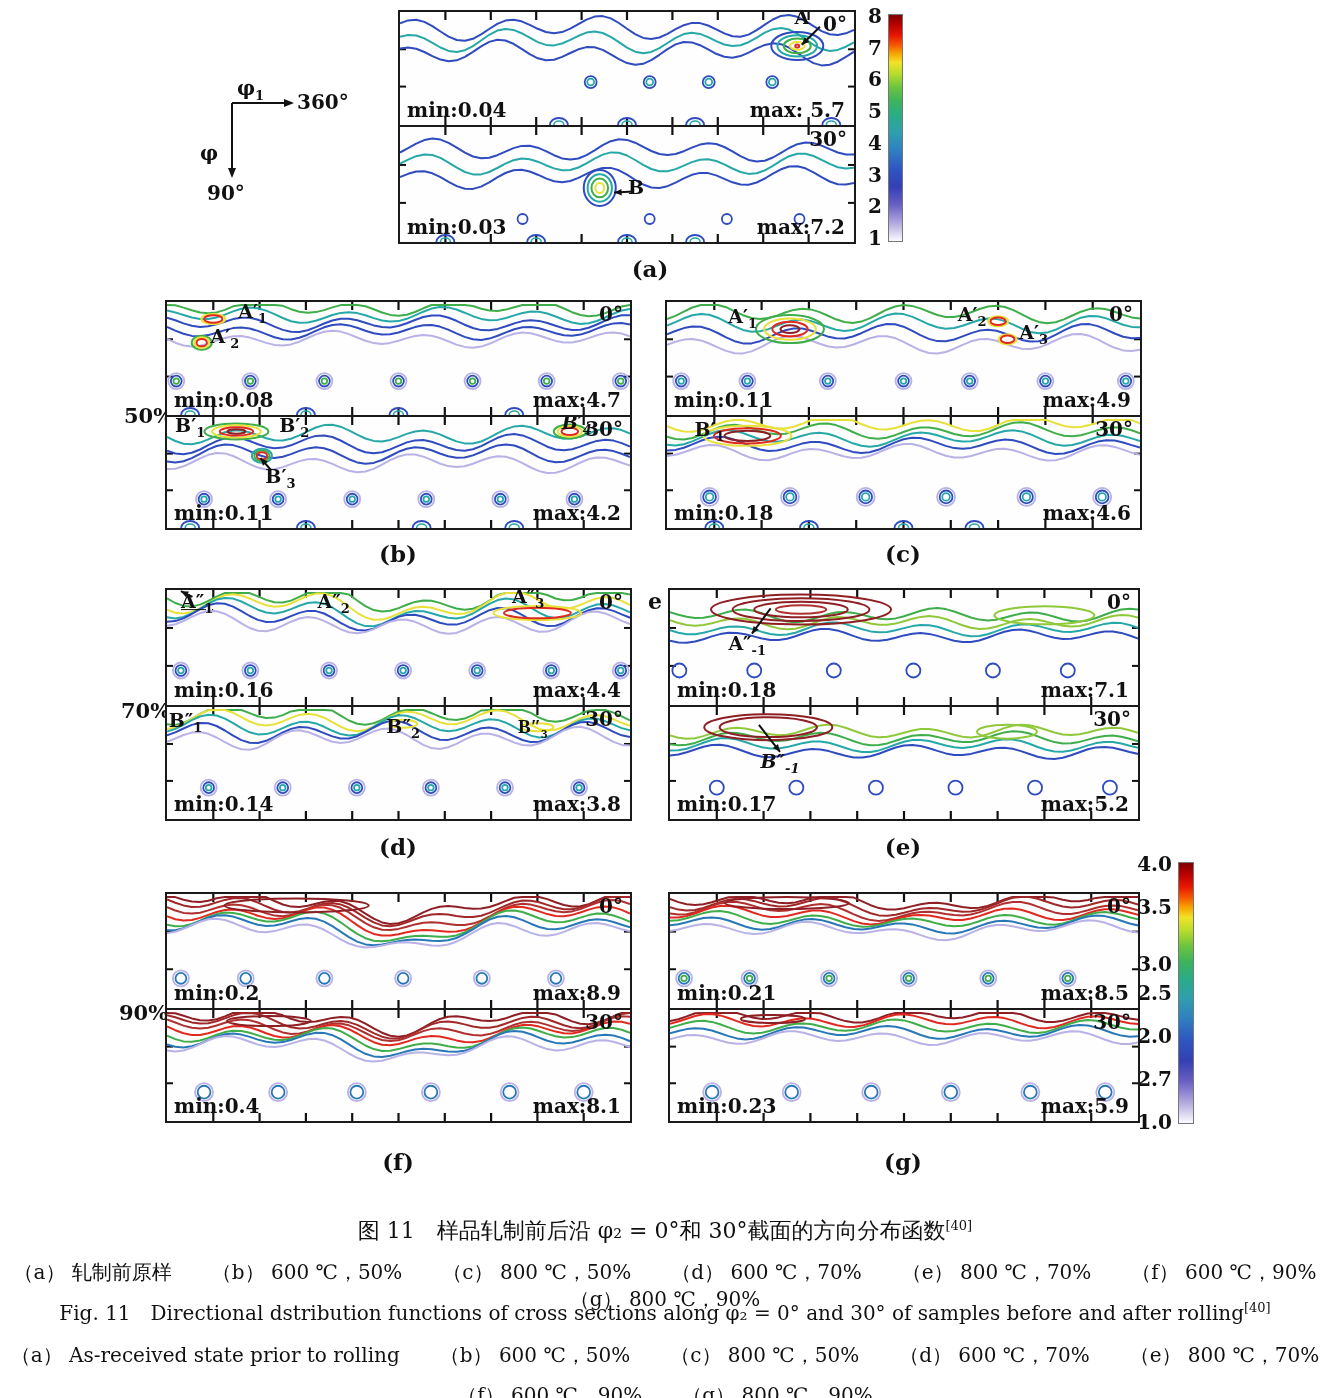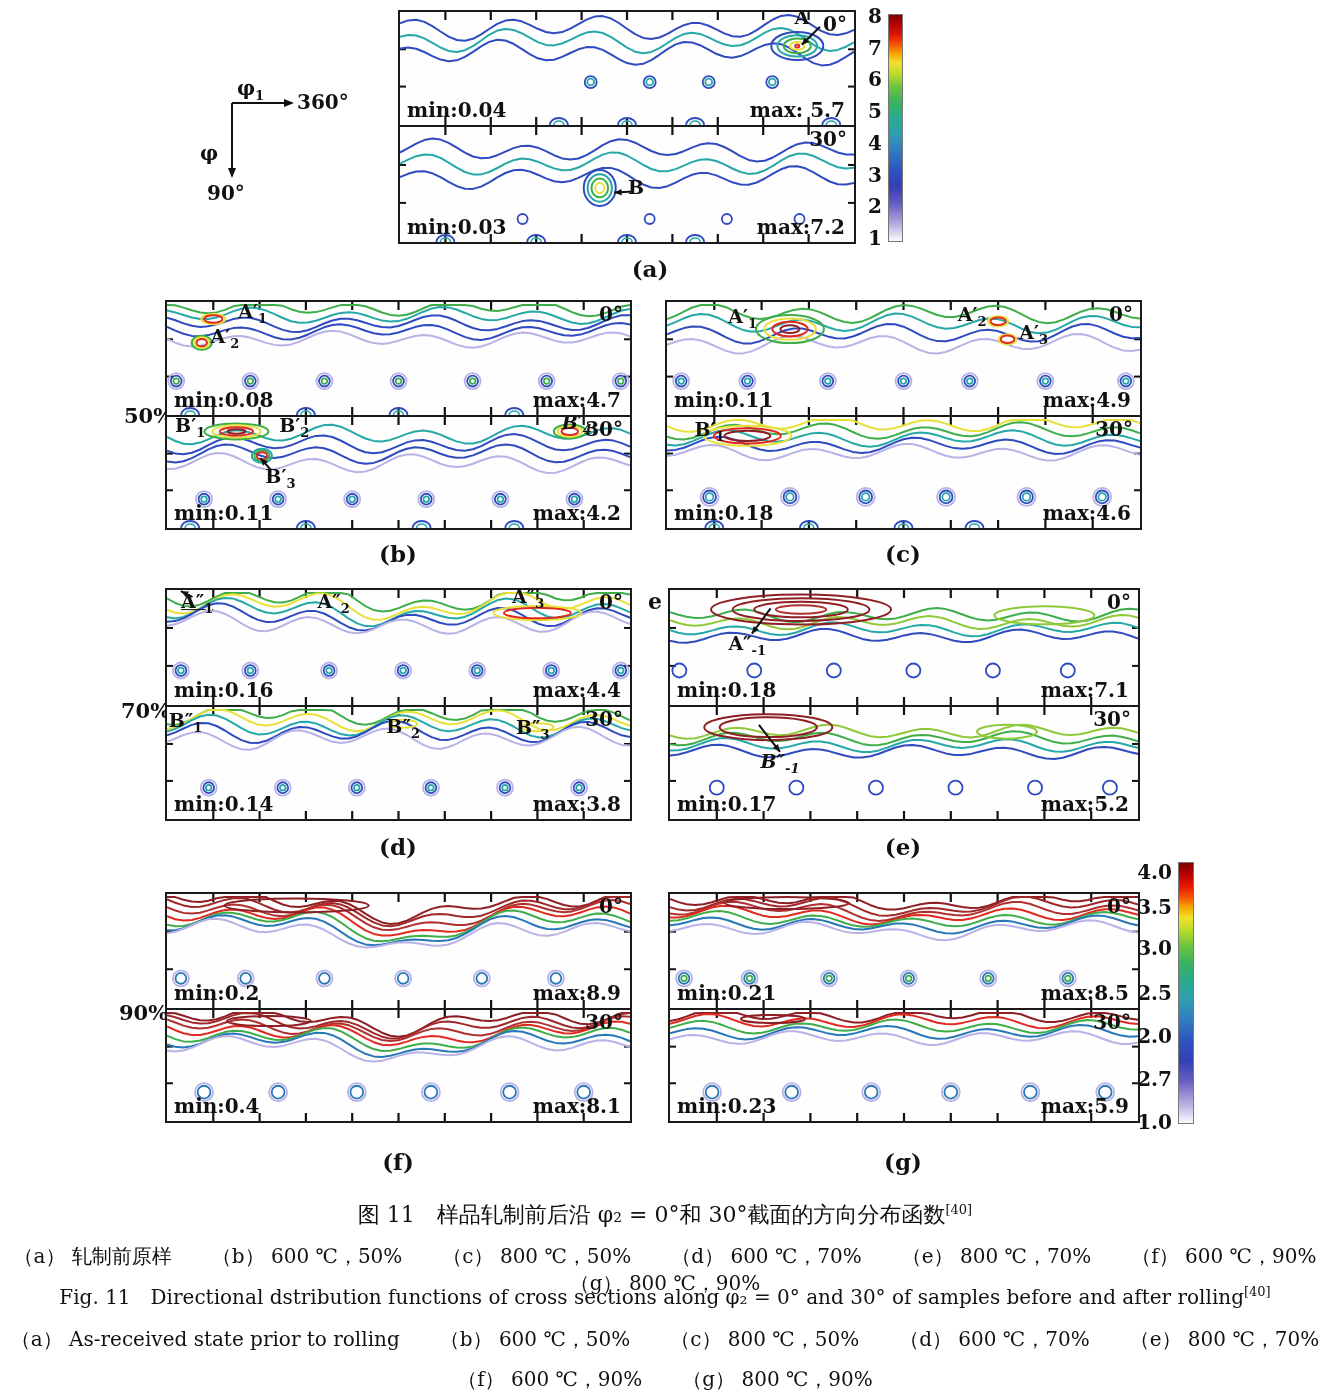--- a/index.html
+++ b/index.html
@@ -11,21 +11,21 @@
   .min{left:7px;bottom:5px;font-size:20px;}
   .max{right:9px;bottom:5px;font-size:20px;}
   .ang{right:7px;top:2px;font-size:20px;}
   .peak{position:absolute;font-size:19px;font-weight:bold;transform:translate(-50%,-50%);white-space:nowrap;z-index:3;}
   .peak sub{font-size:13px;}
   .cap{position:absolute;font-size:23px;font-weight:bold;transform:translateX(-50%);}
   .rowlbl{position:absolute;font-size:21px;font-weight:bold;}
   .colorbar-bar{position:absolute;border:1px solid #777;}
   .cb-labels{position:absolute;}
   .cb-labels span{position:absolute;right:0;font-size:20px;font-weight:bold;line-height:1;}
-  .capline{position:absolute;left:0;width:100%;text-align:center;font-size:21px;}
+  .capline{position:absolute;left:0;width:100%;text-align:center;font-size:21px;margin-top:16px;}
   .capline sup{font-size:13px;}
   .axis-note{position:absolute;font-size:20px;font-weight:bold;}
   .axis-note sub{font-size:13px;}
   .stray{position:absolute;font-size:22px;font-weight:bold;}
 </style>
 </head>
 <body>
 
 <div>
   <span class="axis-note" style="left:237px;top:76px;"><span>φ</span><sub>1</sub></span>
@@ -47,23 +47,23 @@
     <span style="top: 63.4286px;">6</span>
     <span style="top: 95.1429px;">5</span>
     <span style="top: 126.857px;">4</span>
     <span style="top: 158.571px;">3</span>
     <span style="top: 190.286px;">2</span>
     <span style="top: 222px;">1</span>
   </div>
 
 <div class="colorbar-bar jetbar" style="left: 1178px; top: 862px; width: 14px; height: 260px; background: linear-gradient(rgb(127, 0, 0) 0%, rgb(180, 0, 0) 4%, rgb(232, 22, 0) 9%, rgb(245, 82, 0) 13%, rgb(247, 163, 0) 17%, rgb(242, 226, 39) 21%, rgb(184, 220, 44) 26%, rgb(108, 196, 63) 32%, rgb(60, 180, 92) 38%, rgb(42, 171, 138) 45%, rgb(47, 159, 174) 52%, rgb(47, 127, 193) 60%, rgb(47, 86, 193) 68%, rgb(51, 64, 180) 76%, rgb(106, 95, 196) 84%, rgb(176, 168, 222) 92%, rgb(251, 250, 255) 100%);"></div>
 <div class="cb-labels" style="left:1134px;top:854px;width:38px;height:276px;">
-    <span style="top: 8px;">4.0</span>
+    <span style="top: 0px;">4.0</span>
     <span style="top: 43px;">3.5</span>
-    <span style="top: 84px;">3.0</span>
+    <span style="top: 100px;">3.0</span>
     <span style="top: 129px;">2.5</span>
     <span style="top: 172px;">2.0</span>
     <span style="top: 215px;">2.7</span>
     <span style="top: 258px;">1.0</span>
   </div>
 
 <span class="rowlbl" style="left:124px;top:403px;">50%</span>
 <span class="rowlbl" style="left:121px;top:698px;">70%</span>
 <span class="rowlbl" style="left:119px;top:1000px;">90%</span>
 <span class="stray" style="left:648px;top:588px;">e</span>
@@ -569,21 +569,21 @@
         <circle cx="412.07" cy="80.64" r="5.4" fill="none" stroke="#2f4bbf" stroke-width="1.8"></circle>
         <circle cx="412.07" cy="80.64" r="2.8" fill="none" stroke="#27a8a8" stroke-width="1.8"></circle>
         <ellipse cx="236.13" cy="16.8" rx="14" ry="4" fill="none" stroke="#e8e13a" stroke-width="2"></ellipse>
         <ellipse cx="370.40000000000003" cy="20.16" rx="16" ry="4" fill="none" stroke="#e8e13a" stroke-width="2"></ellipse>
       </svg>
       <span class="lbl ang">30°</span>
       <span class="lbl min">min:0.14</span>
       <span class="lbl max">max:3.8</span>
       <span class="peak" style="left: 4%; top: 13%;">B″<sub>1</sub></span>
       <span class="peak" style="left: 51%; top: 19%;">B″<sub>2</sub></span>
-      <span class="peak" style="left: 79%; top: 20%;">B″<sub>3</sub></span>
+      <span class="peak" style="left: 79%; top: 20%; font-family: Liberation Serif, serif;">B″<sub>3</sub></span>
     </div>
     <span class="cap" style="left: 233px; top: 245px;">(d)</span>
   </div>
 <div class="panel" style="left: 668px; top: 588px; width: 472px; height: 235px;">
     <div class="sub" style="top: 0px; height: 119px;">
       <svg viewBox="0 0 468 115" preserveAspectRatio="none" class="contour">
         <line x1="46.800000000000004" y1="0" x2="46.800000000000004" y2="8" stroke="#111" stroke-width="2.2"></line>
         <line x1="46.800000000000004" y1="115" x2="46.800000000000004" y2="107" stroke="#111" stroke-width="2.2"></line>
         <line x1="93.60000000000001" y1="0" x2="93.60000000000001" y2="8" stroke="#111" stroke-width="2.2"></line>
         <line x1="93.60000000000001" y1="115" x2="93.60000000000001" y2="107" stroke="#111" stroke-width="2.2"></line>

